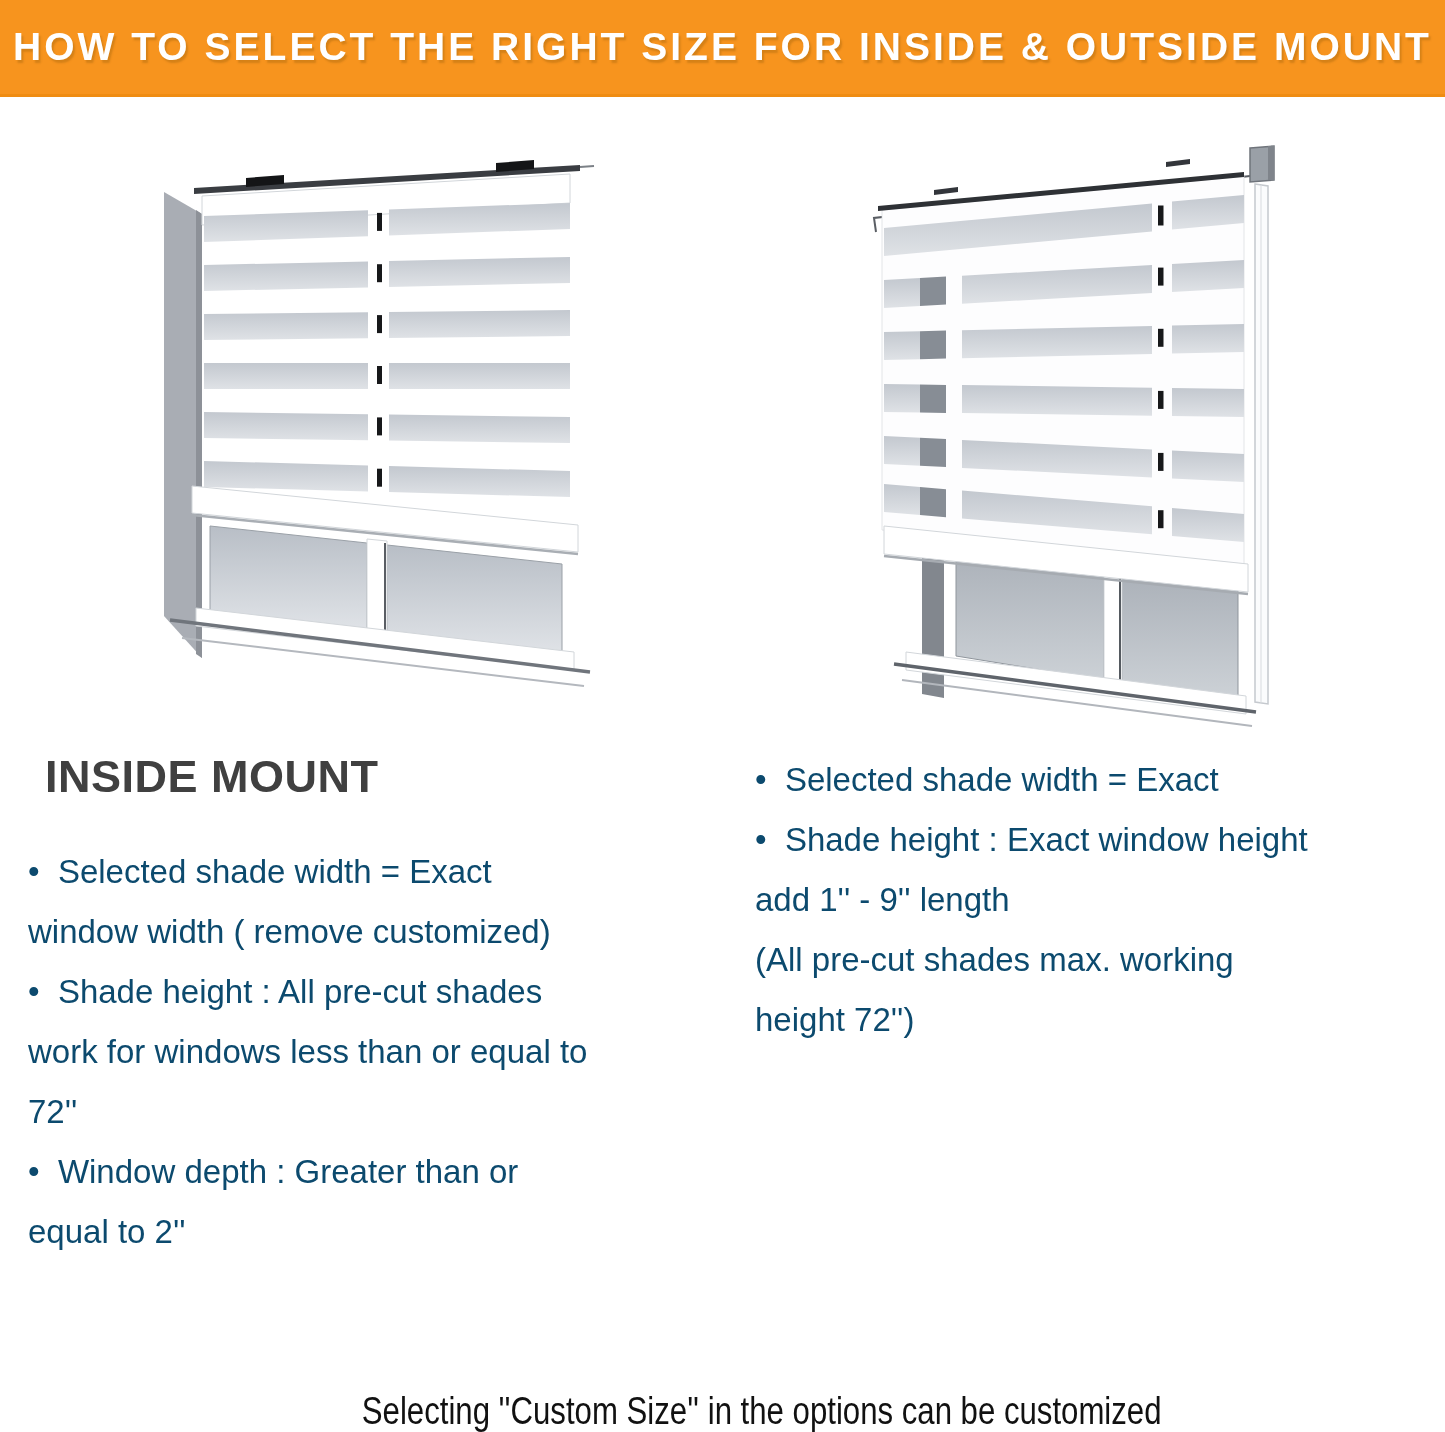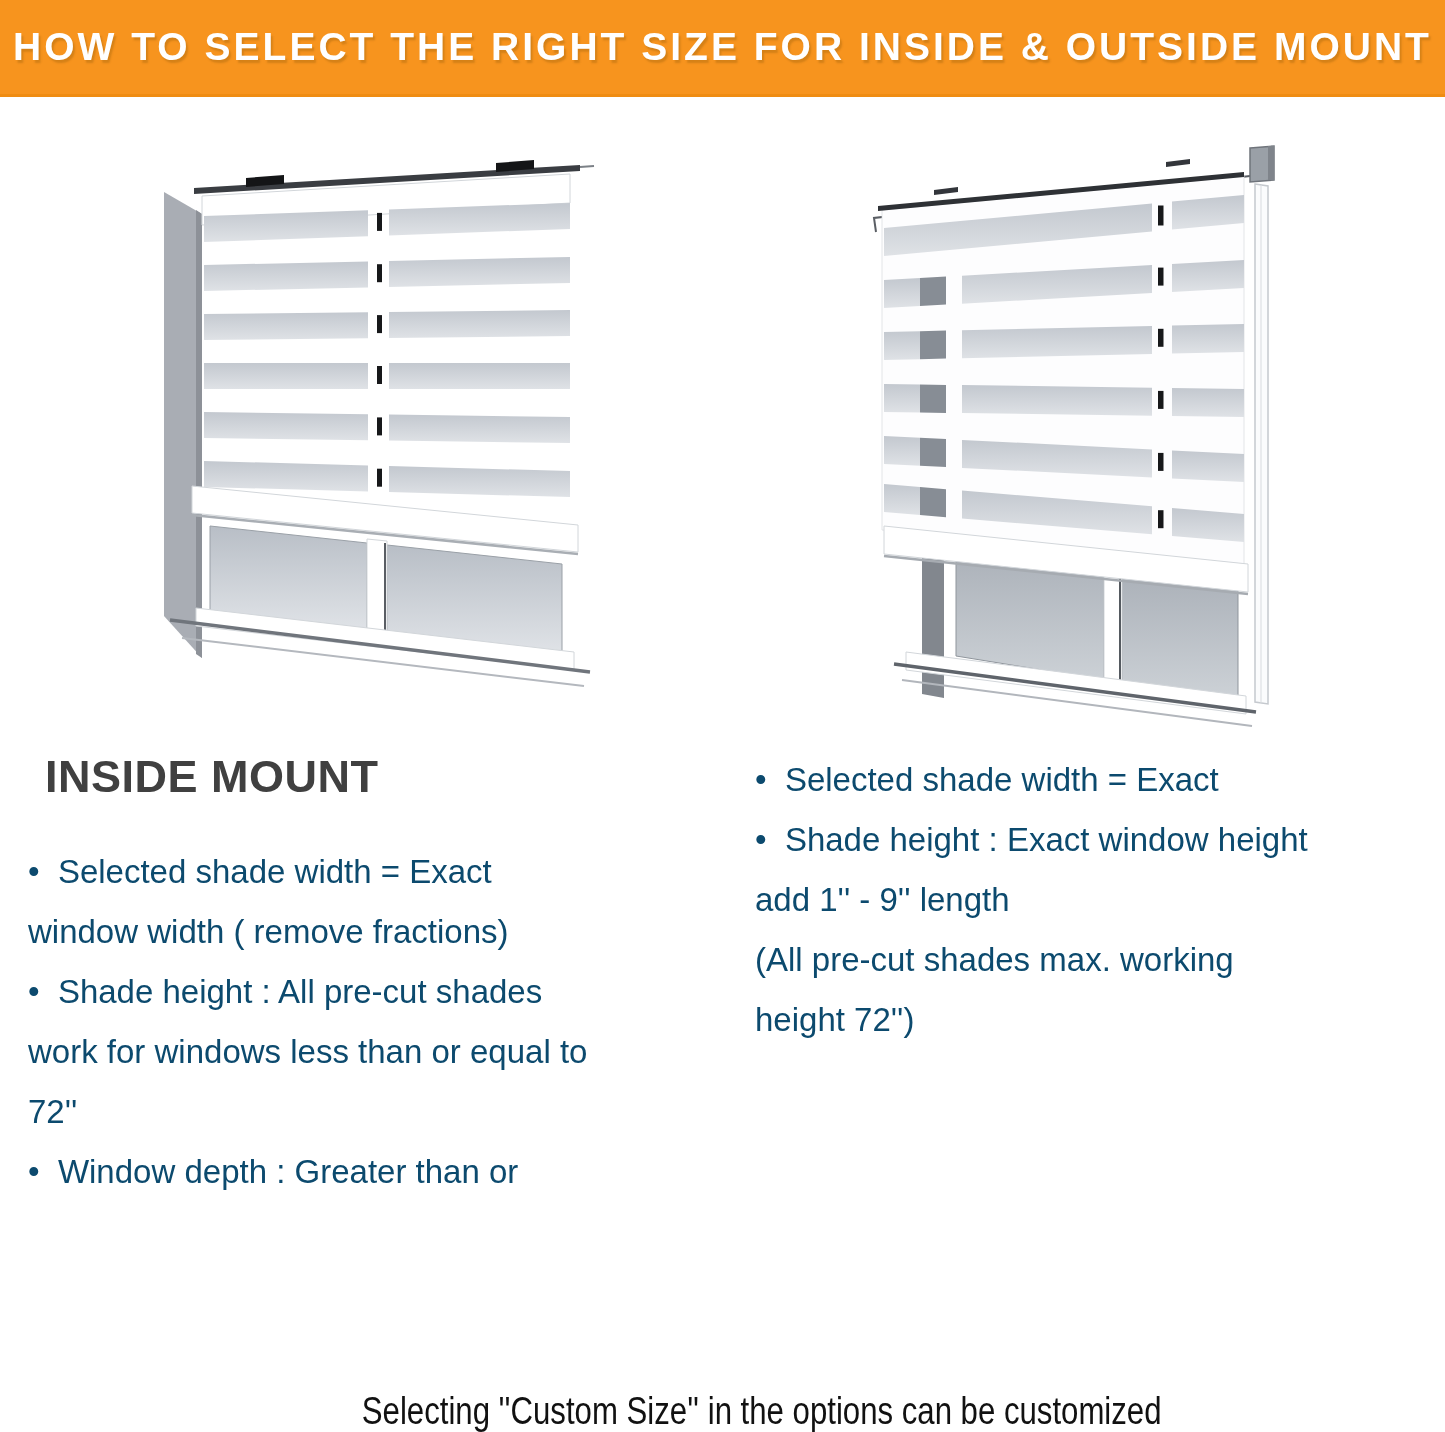--- a/index.html
+++ b/index.html
@@ -197,25 +197,26 @@
   <g>
     <polygon class="white" points="48,386 412,424 412,452 48,414"></polygon>
     <line x1="48" y1="416" x2="412" y2="454" stroke="#a6abb1" stroke-width="2.5"></line>
   </g>
 </svg>
 
 <div class="col col-left">
   <h2>INSIDE MOUNT</h2>
   <div>
     <div class="line">•  Selected shade width = Exact</div>
-    <div class="line">window width ( remove fractions)</div>
+    <div class="line">window width ( remove customized)</div>
     <div class="line">•  Shade height : All pre-cut shades</div>
     <div class="line">work for windows less than or equal to</div>
     <div class="line">72''</div>
     <div class="line">•  Window depth : Greater than or</div>
+    <div class="line">equal to 2''</div>
   </div>
 </div>
 
 <div class="col col-right">
   <div>
     <div class="line">•  Selected shade width = Exact</div>
     <div class="line">•  Shade height : Exact window height</div>
     <div class="line">add 1'' - 9'' length</div>
     <div class="line">(All pre-cut shades max. working</div>
     <div class="line">height 72'')</div>

